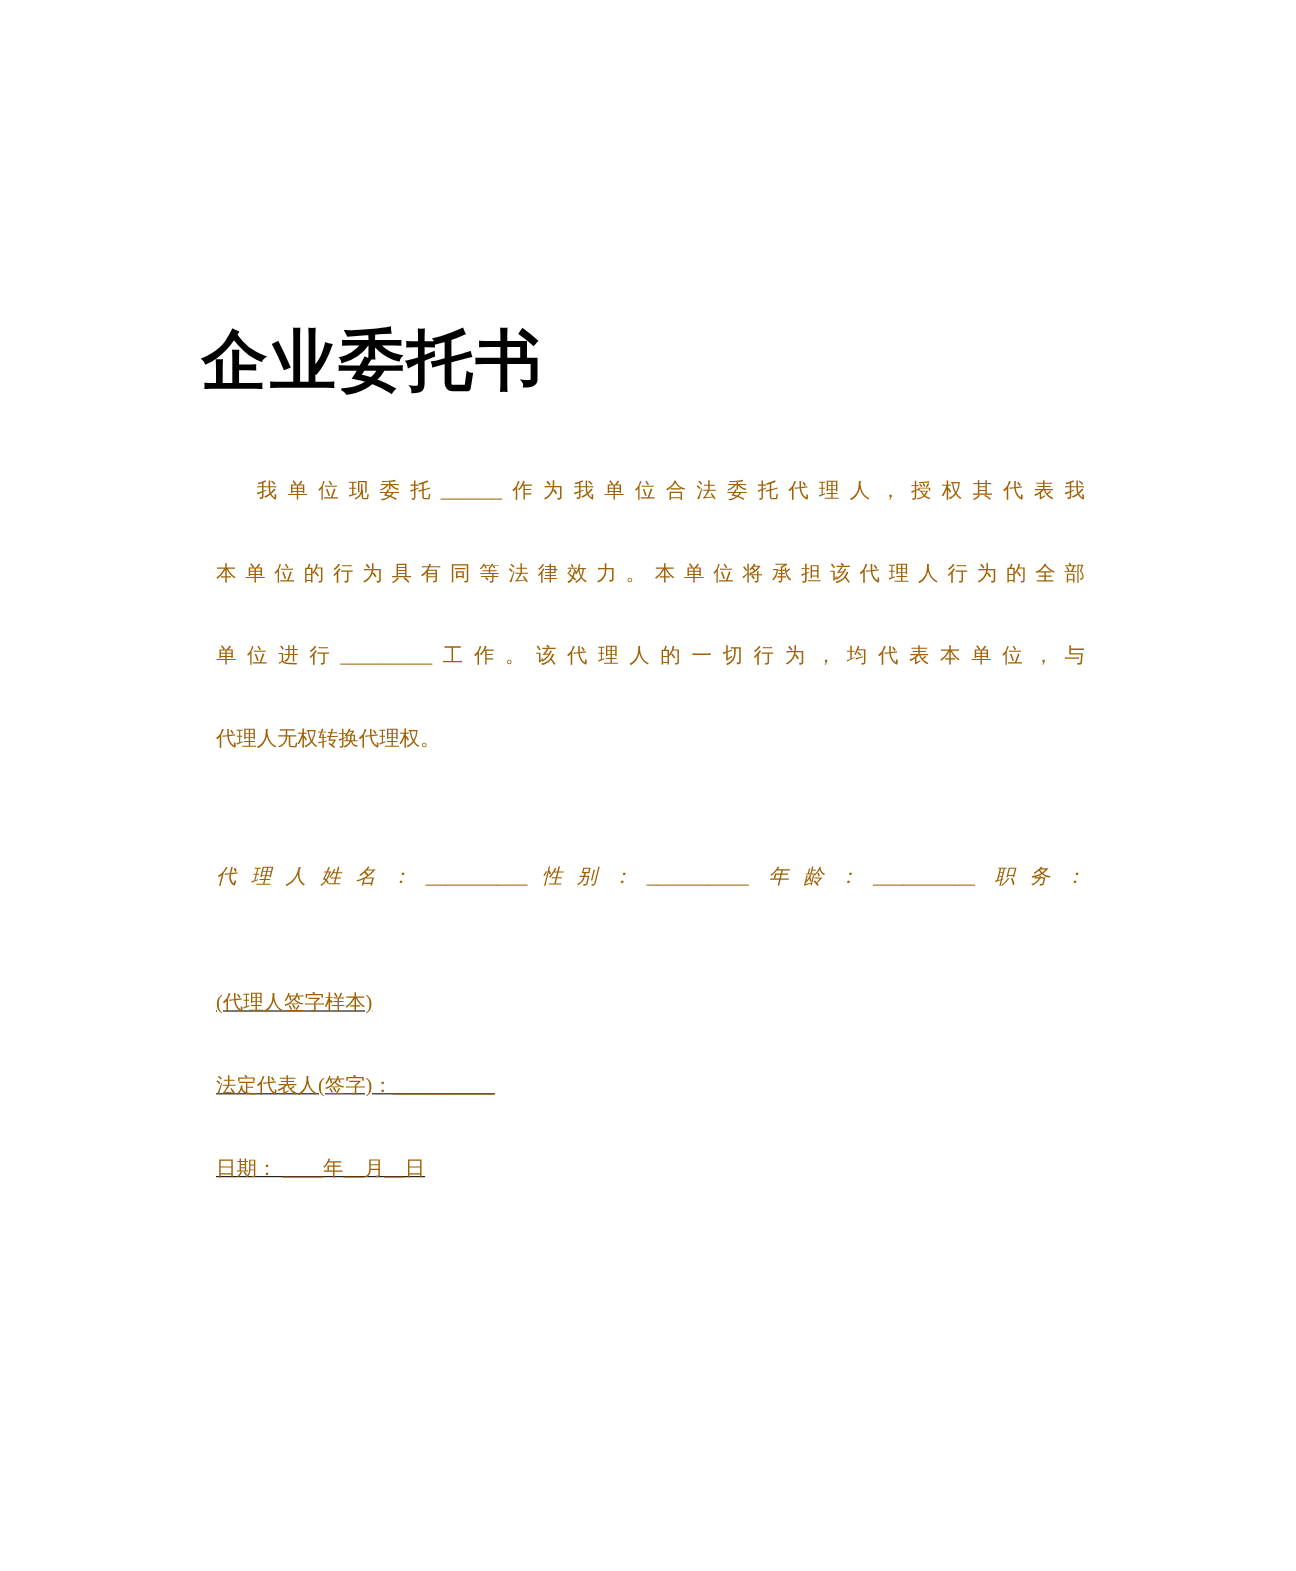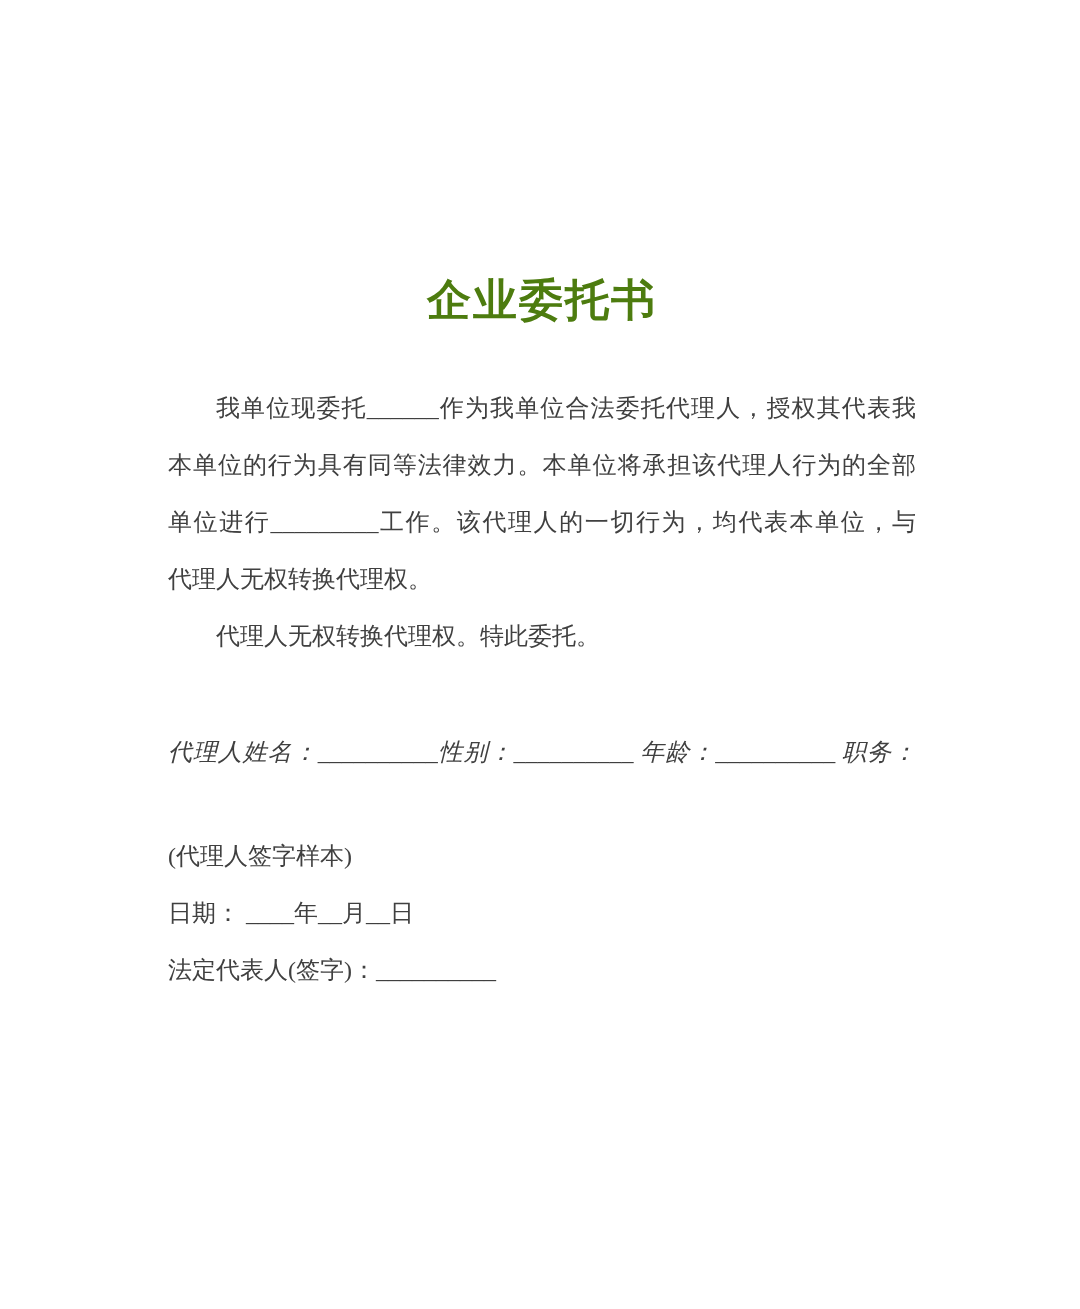--- a/index.html
+++ b/index.html
@@ -16,74 +16,73 @@
     overflow: hidden;
     font-family: "Liberation Serif", "DejaVu Serif", serif;
     color: #222222;
   }
   .content {
     padding: 0 164px 0 168px;
   }
   .doc-title {
     margin: 0;
     padding-top: 274px;
-    text-align: center;
-    font-size: 44px;
+    font-size: 55px;
     line-height: 54px;
     font-weight: 700;
     letter-spacing: 2px;
-    color: #4d7c0f;
+    color: #000000;
   }
   .body-block {
     margin-top: 52px;
   }
   .line {
-    margin: 0;
-    font-size: 24px;
+    margin: 12px;
+    font-size: 17px;
     line-height: 57px;
-    color: #404040;
+    color: #a16207;
   }
   .indent {
     text-indent: 2em;
   }
   .just {
     text-align: justify;
     text-align-last: justify;
   }
   .fields-block {
     margin-top: 57px;
     font-style: italic;
   }
   .fields-block .line {
     line-height: 60px;
   }
   .sig-block {
     margin-top: 46px;
+    text-decoration: underline;
   }
 </style>
 </head>
 <body>
 
 <div class="page">
   <div class="content">
 
     <h1 class="doc-title"><span>企业委托书</span></h1>
 
     <div class="body-block">
       <p class="line indent just">我单位现委托______作为我单位合法委托代理人，授权其代表我</p>
       <p class="line just">本单位的行为具有同等法律效力。本单位将承担该代理人行为的全部</p>
       <p class="line just">单位进行_________工作。该代理人的一切行为，均代表本单位，与</p>
       <p class="line">代理人无权转换代理权。</p>
-      <p class="line indent">代理人无权转换代理权。特此委托。</p>
     </div>
 
     <div class="fields-block">
       <p class="line just">代理人姓名：__________性别：__________ 年龄：__________ 职务：</p>
     </div>
 
     <div class="sig-block">
       <p class="line">(代理人签字样本)</p>
+      <p class="line">法定代表人(签字)：__________</p>
       <p class="line">日期： ____年__月__日</p>
-      <p class="line">法定代表人(签字)：__________</p>
     </div>
 
   </div>
 </div>
 
 </body></html>

